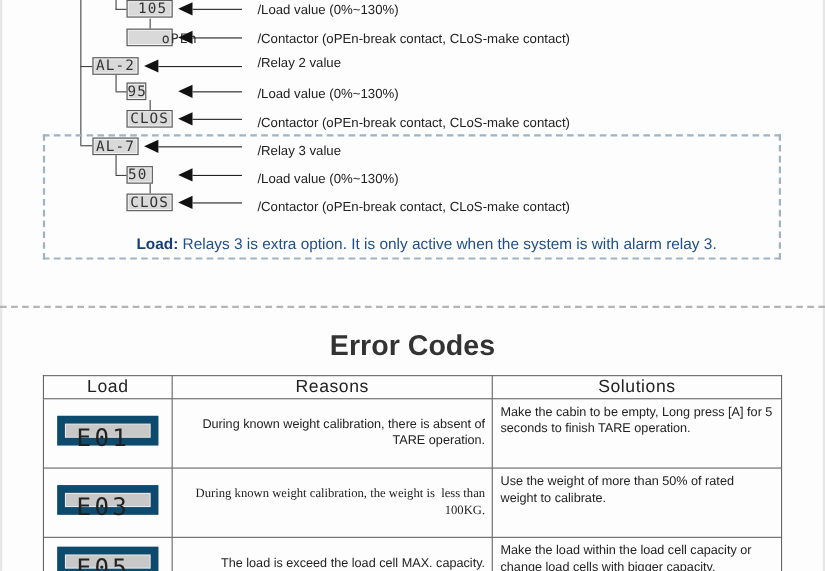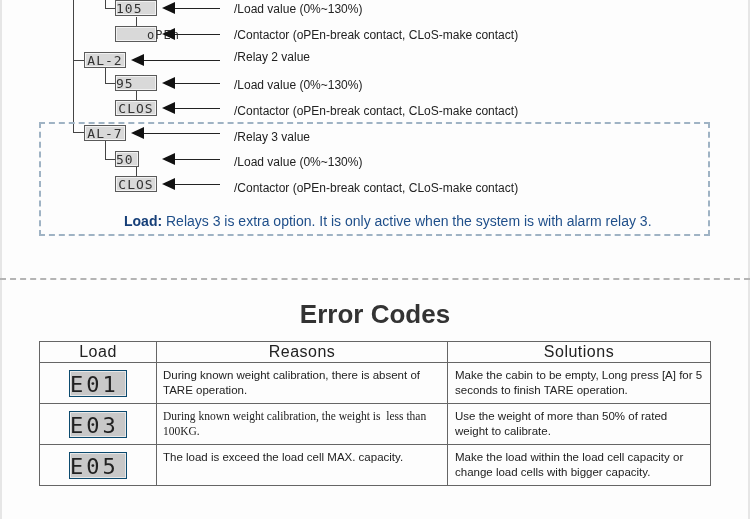--- a/index.html
+++ b/index.html
@@ -1,37 +1,37 @@
 <!DOCTYPE html>
 <html><head>
 <meta charset="utf-8">
 <style>
   html, body { margin:0; padding:0; }
   body { width:750px; height:519px; position:relative; background:#fdfdfd; overflow:hidden; font-family:"Liberation Sans", sans-serif; color:#222; }
   .edge-l { position:absolute; left:0; top:0; width:2px; height:519px; background:#e6e6e6; }
   .edge-r { position:absolute; right:0; top:0; width:2px; height:519px; background:#e6e6e6; }
   .lcd { position:absolute; height:16px; background:#d9d9d9; border:1px solid #5a5a5a; box-shadow: inset 0 0 0 1px #f2f2f2; font-family:"DejaVu Sans Mono", monospace; font-size:13px; line-height:16px; color:#333; letter-spacing:1px; box-sizing:border-box; }
-  .lcd.right { text-align:left; padding-right:4px; }
+  .lcd.right { text-align:right; padding-right:4px; }
   .lcd.center { text-align:center; }
   .line { position:absolute; background:#444; }
   .arrow { position:absolute; width:0; height:0; border-top:6px solid transparent; border-bottom:6px solid transparent; border-right:13px solid #111; }
   .label { position:absolute; font-size:12px; color:#222; white-space:nowrap; }
   .notes-box { position:absolute; left:39px; top:122px; width:671px; height:114px; border:2px dashed #9fb3c4; box-sizing:border-box; }
   .notes { position:absolute; left:124px; top:213px; font-size:14px; color:#1f4f8a; white-space:nowrap; }
   .notes b { font-weight:bold; color:#163f78; }
   .sep { position:absolute; left:0; top:278px; width:750px; border-top:2px dashed #b4b4b4; }
   .title { position:absolute; left:0; width:750px; top:299px; text-align:center; font-size:26px; font-weight:bold; color:#333; }
   table.err { position:absolute; left:39px; top:341px; width:672px; border-collapse:collapse; }
   table.err th, table.err td { border:1.5px solid #666; }
   table.err th { font-weight:normal; font-size:16px; height:20px; padding:0; letter-spacing:0.5px; color:#222; }
   table.err td { font-size:11.5px; line-height:15px; vertical-align:top; color:#222; }
   td.code { width:114px; text-align:center; vertical-align:middle !important; }
-  td.reason { width:278px; padding:5px 6px; }
+  td.reason { width:278px; padding:16px 6px;text-align:right; }
   td.sol { padding:5px 7px; }
-  .lcd-big { display:inline-block; width:58px; height:27px; background:#c8c8c8; border:1px solid #0c4a6e; box-shadow: inset 0 0 0 1px #e8e8e8; font-family:"DejaVu Sans Mono", monospace; font-size:22px; line-height:27px; text-align:center; padding-right:8px; box-sizing:border-box; color:#222; letter-spacing:3px; }
+  .lcd-big { display:inline-block; width:92px; height:27px; background:#c8c8c8; border:7px solid #0c4a6e; box-shadow: inset 0 0 0 1px #e8e8e8; font-family:"DejaVu Sans Mono", monospace; font-size:22px; line-height:27px; text-align:center; padding-right:8px; box-sizing:border-box; color:#222; letter-spacing:3px; }
 </style>
 </head>
 <body>
 
 <div class="edge-l"></div>
 <div class="edge-r"></div>
 
 <div class="line" style="left:73px;top:0;width:1px;height:132px;"></div>
 <div class="line" style="left:73px;top:60px;width:11px;height:1px;"></div>
 <div class="line" style="left:73px;top:132px;width:11px;height:1px;"></div>
@@ -41,21 +41,21 @@
 <div class="line" style="left:105px;top:68px;width:1px;height:15px;"></div>
 <div class="line" style="left:105px;top:83px;width:11px;height:1px;"></div>
 <div class="line" style="left:136px;top:91px;width:1px;height:9px;"></div>
 <div class="line" style="left:105px;top:141px;width:1px;height:18px;"></div>
 <div class="line" style="left:105px;top:159px;width:11px;height:1px;"></div>
 <div class="line" style="left:136px;top:167px;width:1px;height:9px;"></div>
 
 <div class="lcd right" style="left:115px;top:0;width:42px;">105</div>
 <div class="lcd center" style="left:115px;top:26px;width:42px;font-size:12px;padding-left:31px;">oPEn</div>
 <div class="lcd center" style="left:84px;top:52px;width:42px;">AL-2</div>
-<div class="lcd right" style="left:115px;top:75px;width:42px;">95</div>
+<div class="lcd right" style="left:115px;top:75px;width:18px;">95</div>
 <div class="lcd center" style="left:115px;top:100px;width:42px;">CLOS</div>
 <div class="lcd center" style="left:84px;top:125px;width:42px;">AL-7</div>
 <div class="lcd right" style="left:115px;top:151px;width:24px;">50</div>
 <div class="lcd center" style="left:115px;top:176px;width:42px;">CLOS</div>
 
 <div class="arrow" style="left:162px;top:2px;"></div>
 <div class="line" style="left:175px;top:8px;width:45px;height:1px;background:#222;"></div>
 <div class="arrow" style="left:162px;top:28px;"></div>
 <div class="line" style="left:175px;top:34px;width:45px;height:1px;background:#222;"></div>
 <div class="arrow" style="left:131px;top:54px;"></div>

